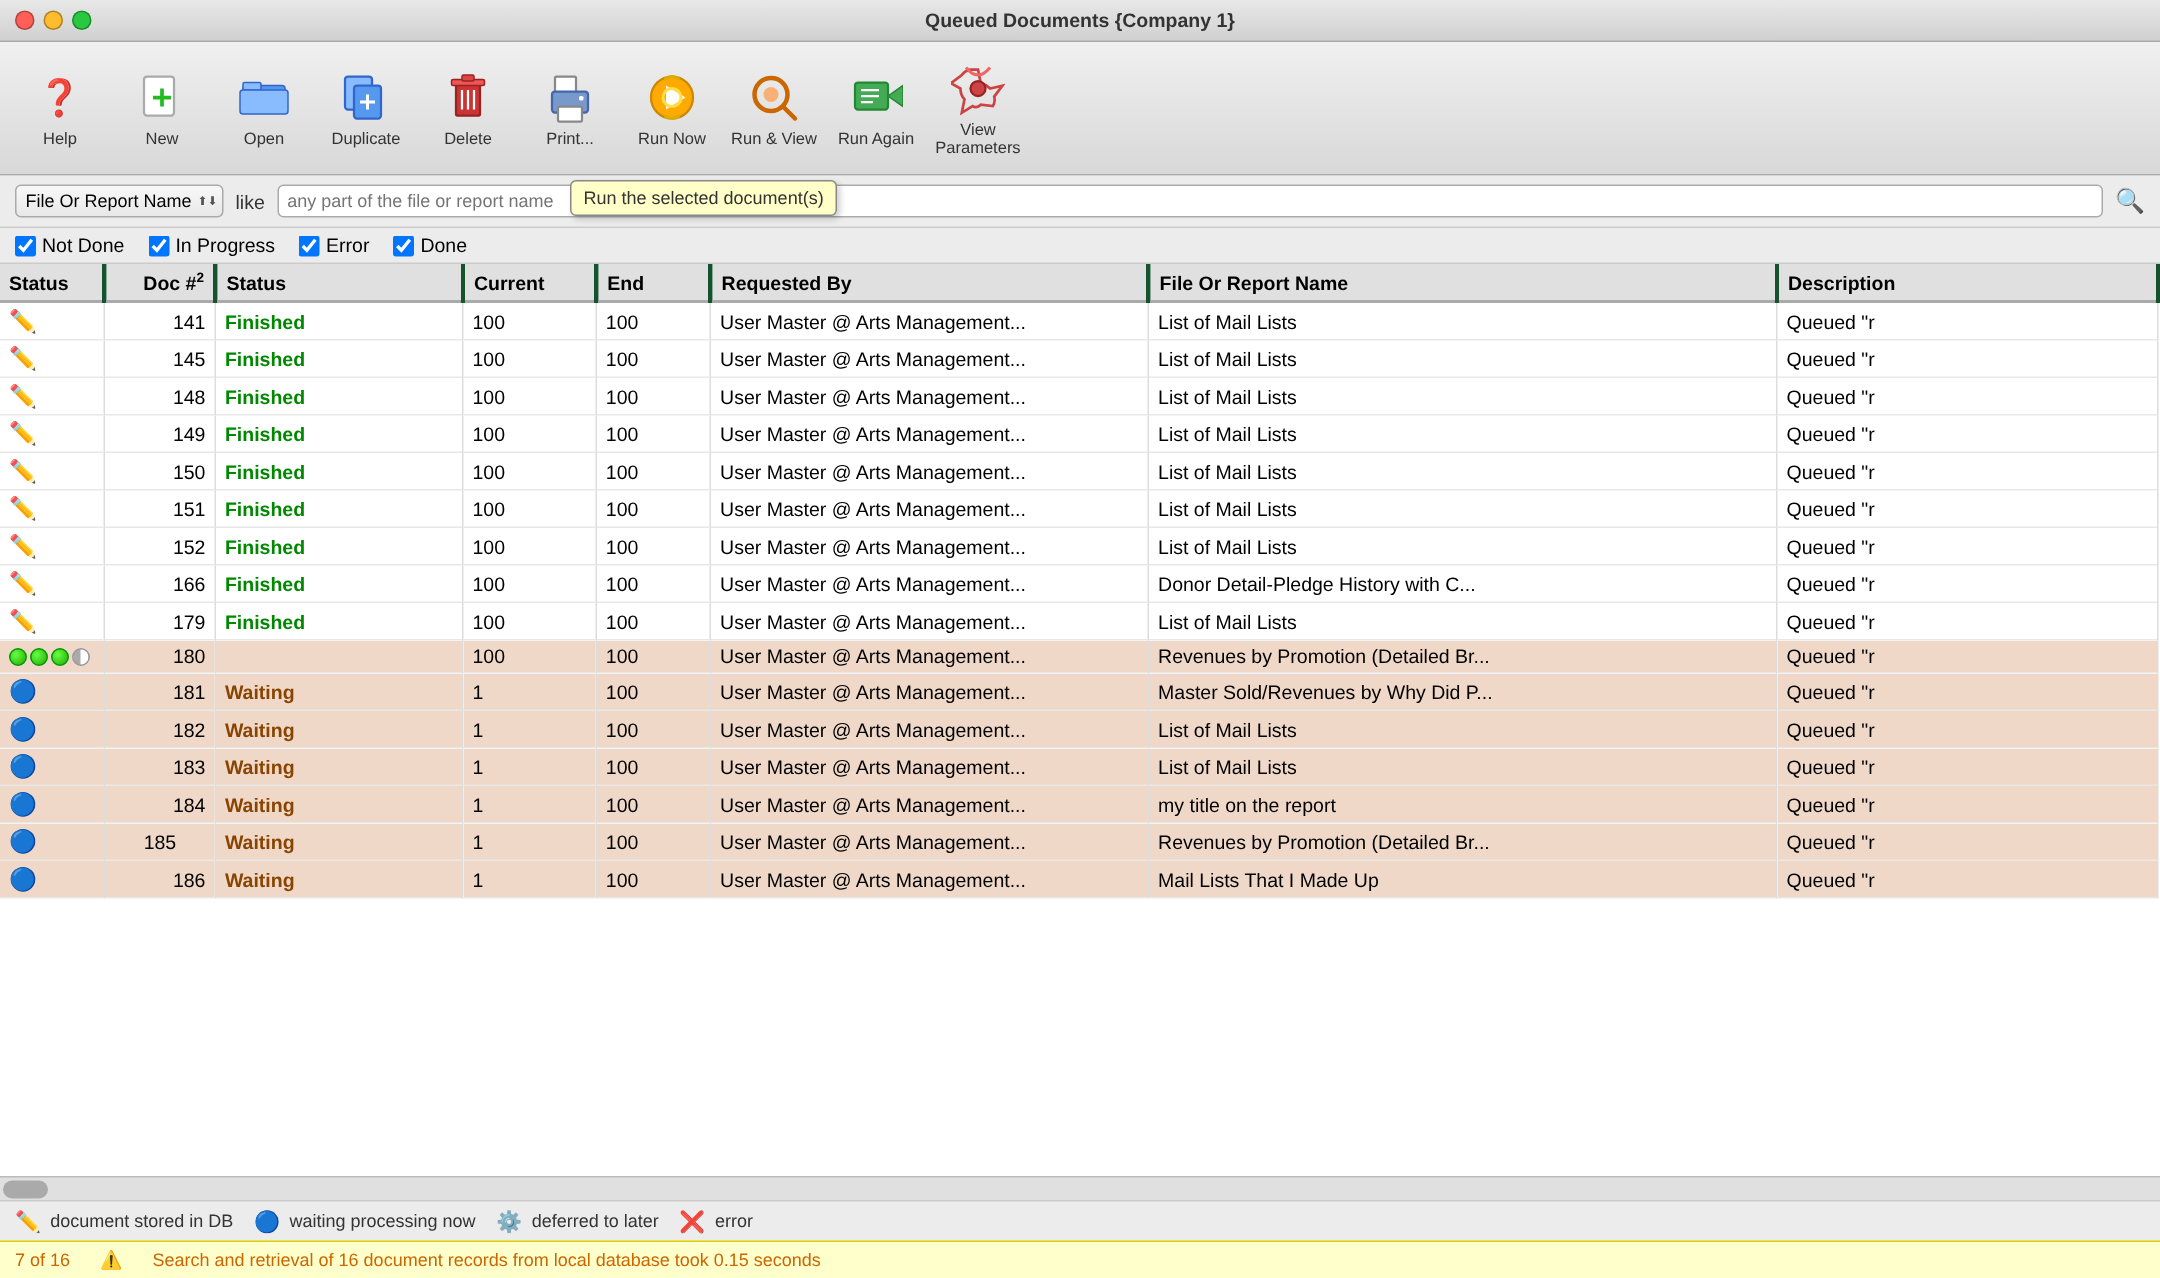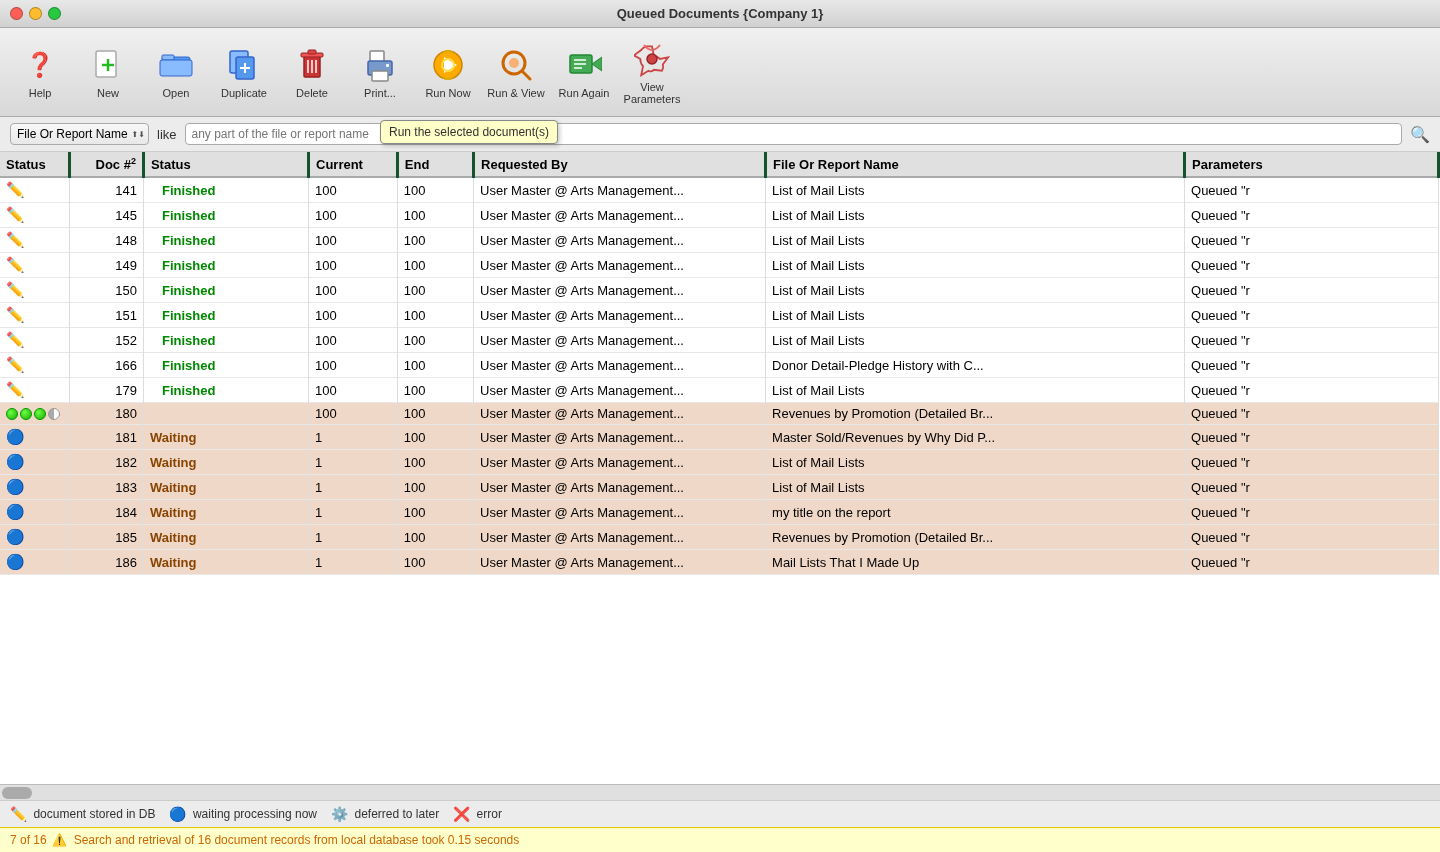--- a/index.html
+++ b/index.html
@@ -185,21 +185,21 @@
     tbody td {
       padding: 3px 6px;
       border-right: 1px solid #ddd;
       white-space: nowrap;
       overflow: hidden;
       text-overflow: ellipsis;
     }
     .row-finished { background: white; }
     .row-inprogress { background: #f0d8c8; }
 
-    .status-finished { color: #008800; font-weight: bold; margin-left: 12px; }
+    .status-finished { color: #008800; font-weight: bold; }
     .status-waiting { color: #884400; font-weight: bold; }
 
     .col-status { width: 55px; }
     .col-doc { width: 58px; text-align: right; }
     .col-status2 { width: 130px; }
     .col-current { width: 70px; }
     .col-end { width: 60px; }
     .col-requested { width: 230px; }
     .col-file { width: 330px; }
     .col-desc { width: 200px; }
@@ -250,21 +250,21 @@
     }
 
     
     .status-bar {
       background: #ffffcc;
       padding: 5px 10px;
       font-size: 12px;
       color: #cc6600;
       display: flex;
       align-items: center;
-      gap: 6px;
+      gap: 20px;
       border-top: 1px solid #ddcc00;
     }
 
     .main-content {
       display: flex;
       flex-direction: column;
       height: calc(852px - 28px);
     }
 
     
@@ -413,33 +413,51 @@
         <option>File Or Report Name</option>
       </select>
     </div>
     <span class="filter-label">like</span>
     <input class="filter-input" type="text" placeholder="any part of the file or report name" style="">
     <button class="search-btn">
       <span>🔍</span>
     </button>
   </div>
 
+  <div class="checkbox-bar">
+    <label class="cb-item">
+      <input type="checkbox" checked="" style="">
+      <span>Not Done</span>
+    </label>
+    <label class="cb-item">
+      <input type="checkbox" checked="" style="">
+      <span>In Progress</span>
+    </label>
+    <label class="cb-item">
+      <input type="checkbox" checked="" style="">
+      <span>Error</span>
+    </label>
+    <label class="cb-item">
+      <input type="checkbox" checked="" style="">
+      <span>Done</span>
+    </label>
+  </div>
 
   <div class="table-container">
     <table>
       <thead>
         <tr>
           <th class="col-status">Status</th>
           <th class="col-doc">Doc #<sup>2</sup></th>
           <th class="col-status2">Status</th>
           <th class="col-current">Current</th>
           <th class="col-end">End</th>
           <th class="col-requested">Requested By</th>
           <th class="col-file">File Or Report Name</th>
-          <th class="col-desc">Parameters</th>
+          <th class="col-desc">Description</th>
         </tr>
       </thead>
       <tbody id="table-body">
 
       <tr class="row-finished">
             <td class="col-status"><span style="font-size:15px; color:#2255cc;">✏️</span></td>
             <td class="col-doc" style="text-align: right;">141</td>
             <td class="col-status2"><span class="status-finished">Finished</span></td>
             <td class="col-current">100</td>
             <td class="col-end">100</td>
@@ -579,21 +597,21 @@
             <td class="col-doc" style="text-align: right;">184</td>
             <td class="col-status2"><span class="status-waiting">Waiting</span></td>
             <td class="col-current">1</td>
             <td class="col-end">100</td>
             <td class="col-requested">User Master @ Arts Management...</td>
             <td class="col-file">my title on the report</td>
             <td class="col-desc">Queued "r</td>
           </tr>
           <tr class="row-inprogress">
             <td class="col-status"><span style="font-size:15px;">🔵</span></td>
-            <td class="col-doc" style="text-align: right;">185</td>
+            <td class="col-doc" style="text-align: center;">185</td>
             <td class="col-status2"><span class="status-waiting">Waiting</span></td>
             <td class="col-current">1</td>
             <td class="col-end">100</td>
             <td class="col-requested">User Master @ Arts Management...</td>
             <td class="col-file">Revenues by Promotion (Detailed Br...</td>
             <td class="col-desc">Queued "r</td>
           </tr>
           <tr class="row-inprogress">
             <td class="col-status"><span style="font-size:15px;">🔵</span></td>
             <td class="col-doc" style="text-align: right;">186</td>

